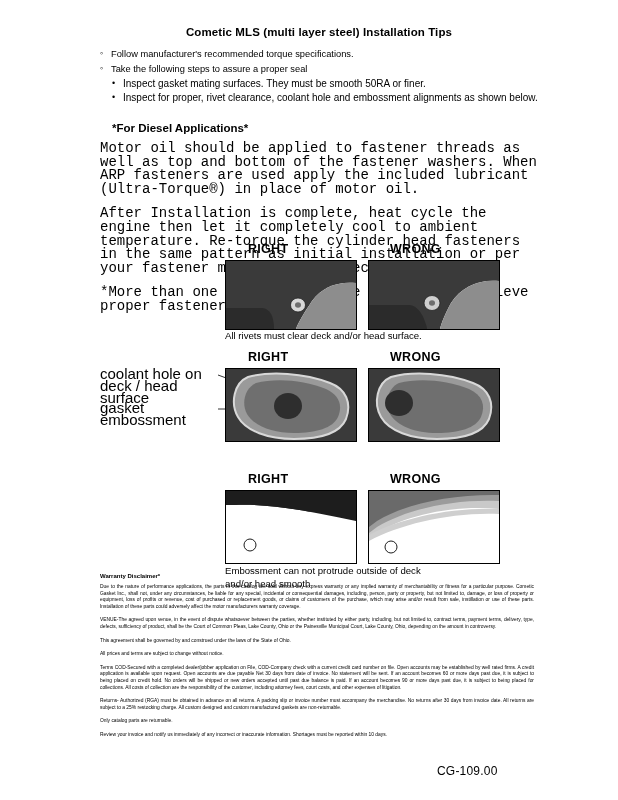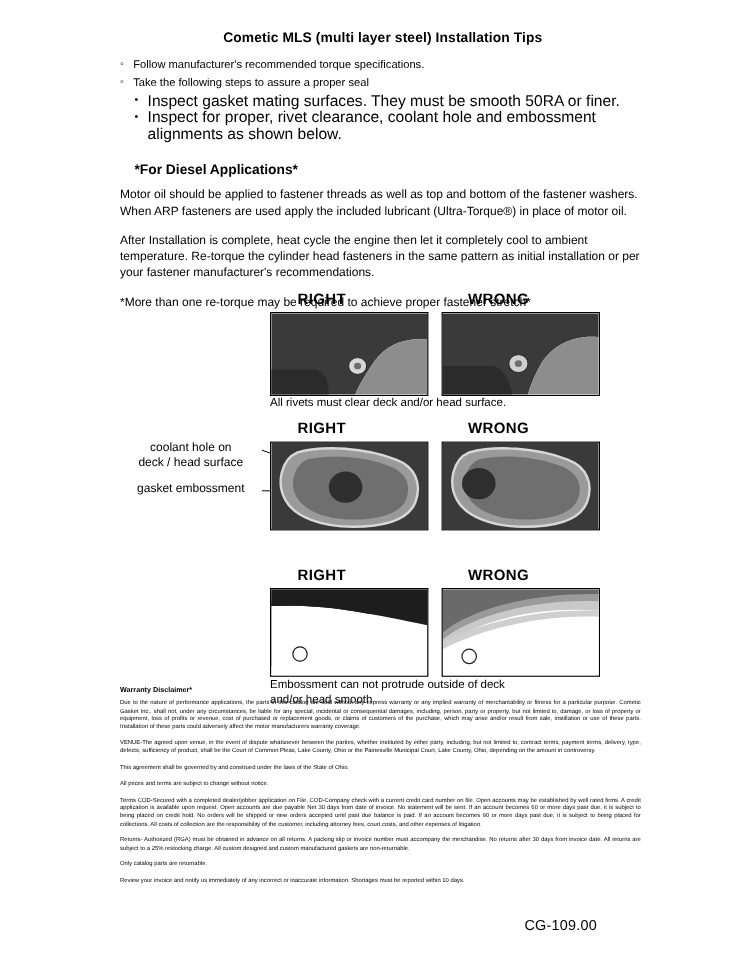--- a/index.html
+++ b/index.html
@@ -52,41 +52,42 @@
     left: 0;
     top: -1px;
     font-size: 9px;
   }
   ul.subbullets {
     list-style: none;
     margin: 1px 0 0 0;
     padding: 0;
   }
   ul.subbullets > li {
-    font-size: 13px;
+    font-size: 10px;
     line-height: 14px;
     padding-left: 12px;
     position: relative;
   }
   ul.subbullets > li::before {
     content: "\2022";
     position: absolute;
     left: 1px;
     top: -1px;
     font-size: 9px;
   }
   h2.section {
     font-size: 11.5px;
     font-weight: bold;
     margin: 17px 0 8px 12px;
   }
   p.para {
-    font-size: 10px;
+    font-size: 14px;
     line-height: 13.6px;
     margin: 0 0 11px 0;
+    font-family: Liberation Mono, monospace;
   }
   p.para.last {
     margin-bottom: 0;
   }
 
   
   .figures {
     position: absolute;
     left: 100px;
     top: 222px;
@@ -113,23 +114,23 @@
     overflow: hidden;
     background: #ffffff;
   }
   .caption {
     font-size: 9.6px;
     line-height: 12.5px;
     position: absolute;
   }
   .callout {
     position: absolute;
-    font-size: 10px;
+    font-size: 15px;
     line-height: 12px;
-    text-align: center;
+    text-align: left;
   }
 
   
   .warranty {
     position: absolute;
     left: 100px;
     top: 573px;
     width: 434px;
   }
   .warranty h3 {

